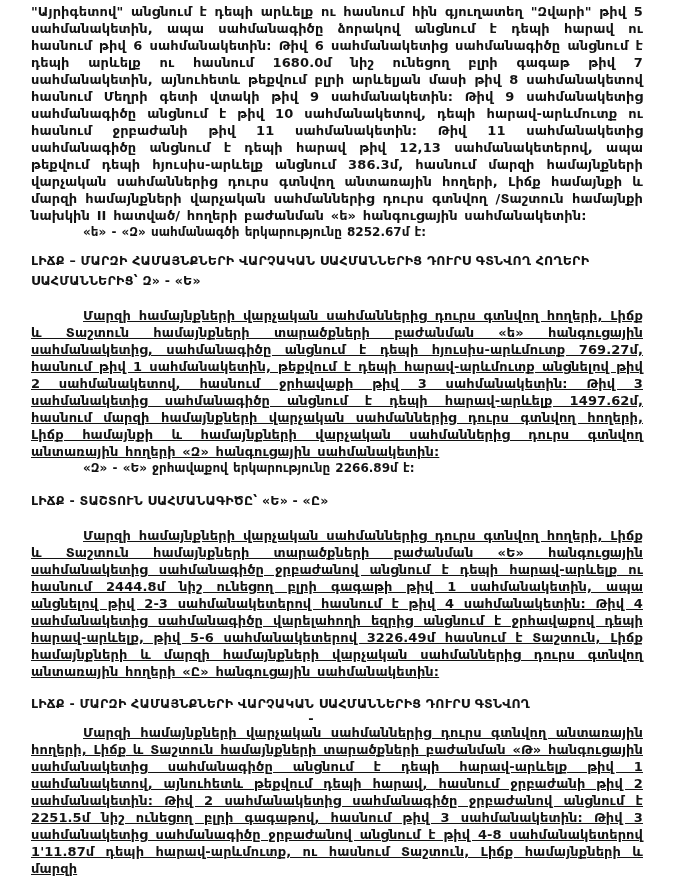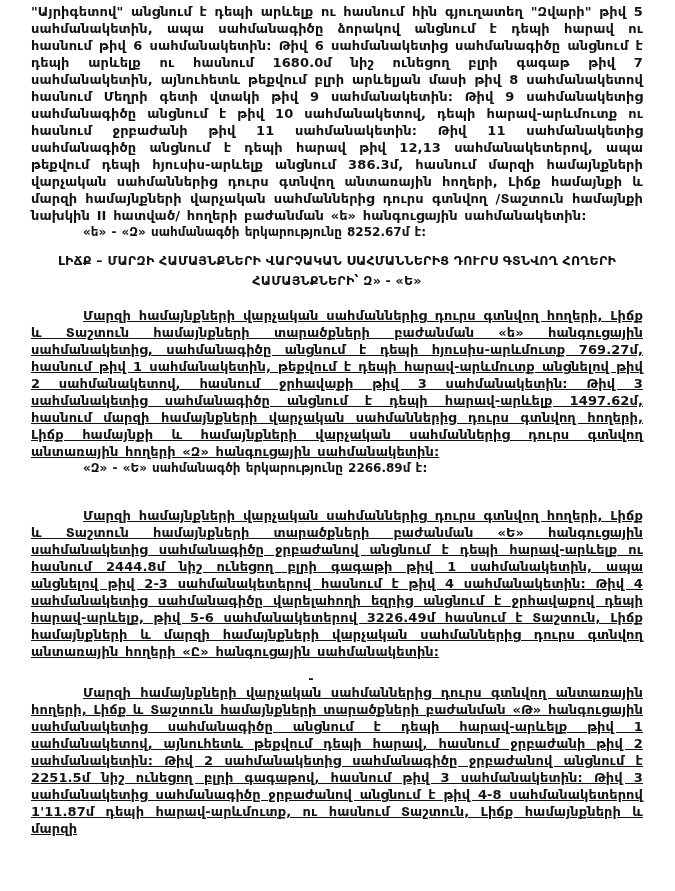--- a/index.html
+++ b/index.html
@@ -36,21 +36,20 @@
   .length-line {
     font-size: 12px;
     line-height: 17px;
     text-indent: 52px;
     word-spacing: 1px;
     margin: 0;
   }
   .section-heading {
     font-size: 12.6px;
     line-height: 20px;
-    text-align: center;
     letter-spacing: 0.2px;
     margin: 0;
   }
   .gap-sm { height: 10px; }
   .gap-md { height: 14px; }
   .gap-lg { height: 16px; }
   .stray-mark {
     font-size: 13px;
     line-height: 10px;
     height: 10px;
@@ -64,39 +63,41 @@
 <div class="page">
 
   <p class="body-paragraph">"Այրիգետով" անցնում է դեպի արևելք ու հասնում հին գյուղատեղ "Զվարի" թիվ 5 սահմանակետին, ապա սահմանագիծը ձորակով անցնում է դեպի հարավ ու հասնում թիվ 6 սահմանակետին: Թիվ 6 սահմանակետից սահմանագիծը անցնում է դեպի արևելք ու հասնում 1680.0մ նիշ ունեցող բլրի գագաթ թիվ 7 սահմանակետին, այնուհետև թեքվում բլրի արևելյան մասի թիվ 8 սահմանակետով հասնում Մեղրի գետի վտակի թիվ 9 սահմանակետին: Թիվ 9 սահմանակետից սահմանագիծը անցնում է թիվ 10 սահմանակետով, դեպի հարավ-արևմուտք ու հասնում ջրբաժանի թիվ 11 սահմանակետին: Թիվ 11 սահմանակետից սահմանագիծը անցնում է դեպի հարավ թիվ 12,13 սահմանակետերով, ապա թեքվում դեպի հյուսիս-արևելք անցնում 386.3մ, հասնում մարզի համայնքների վարչական սահմաններից դուրս գտնվող անտառային հողերի, Լիճք համայնքի և մարզի համայնքների վարչական սահմաններից դուրս գտնվող /Տաշտուն համայնքի նախկին II հատված/ հողերի բաժանման «ե» հանգուցային սահմանակետին:</p>
 
   <p class="length-line">«ե» - «Զ» սահմանագծի երկարությունը 8252.67մ է:</p>
 
   <div class="gap-sm"></div>
 
   <div class="section-heading">
     <div>ԼԻՃՔ – ՄԱՐԶԻ  ՀԱՄԱՅՆՔՆԵՐԻ ՎԱՐՉԱԿԱՆ ՍԱՀՄԱՆՆԵՐԻՑ ԴՈՒՐՍ ԳՏՆՎՈՂ ՀՈՂԵՐԻ</div>
-    <div>ՀԱՄԱՅՆՔՆԵՐԻ՝ Զ» - «Ե»</div>
+    <div>ՍԱՀՄԱՆՆԵՐԻՑ՝ Զ» - «Ե»</div>
   </div>
 
   <div class="gap-lg"></div>
 
   <p class="body-paragraph indented">Մարզի համայնքների վարչական սահմաններից դուրս գտնվող հողերի, Լիճք և Տաշտուն համայնքների տարածքների բաժանման «ե» հանգուցային սահմանակետից, սահմանագիծը անցնում է դեպի հյուսիս-արևմուտք 769.27մ, հասնում թիվ 1 սահմանակետին, թեքվում է դեպի հարավ-արևմուտք անցնելով թիվ 2 սահմանակետով, հասնում ջրհավաքի թիվ 3 սահմանակետին: Թիվ 3 սահմանակետից սահմանագիծը անցնում է դեպի հարավ-արևելք 1497.62մ, հասնում մարզի համայնքների վարչական սահմաններից դուրս գտնվող հողերի, Լիճք համայնքի և համայնքների վարչական սահմաններից դուրս գտնվող անտառային հողերի «Զ» հանգուցային սահմանակետին:</p>
 
-  <p class="length-line">«Զ» - «Ե» սահմանագծի երկարությունը 2266.89մ է:</p>
+  <p class="length-line">«Զ» - «Ե» ջրհավաքով երկարությունը 2266.89մ է:</p>
 
   <div class="gap-md"></div>
 
+  <div class="section-heading">ԼԻՃՔ - ՏԱՇՏՈՒՆ  ՍԱՀՄԱՆԱԳԻԾԸ՝ «Ե» - «Ը»</div>
 
   <div class="gap-lg"></div>
 
   <p class="body-paragraph indented">Մարզի համայնքների վարչական սահմաններից դուրս գտնվող հողերի, Լիճք և Տաշտուն համայնքների տարածքների բաժանման «Ե» հանգուցային սահմանակետից սահմանագիծը ջրբաժանով անցնում է դեպի հարավ-արևելք ու հասնում 2444.8մ նիշ ունեցող բլրի գագաթի թիվ 1 սահմանակետին, ապա անցնելով թիվ 2-3 սահմանակետերով հասնում է թիվ 4 սահմանակետին: Թիվ 4 սահմանակետից սահմանագիծը վարելահողի եզրից անցնում է ջրհավաքով դեպի հարավ-արևելք, թիվ 5-6 սահմանակետերով 3226.49մ հասնում է Տաշտուն, Լիճք համայնքների և մարզի համայնքների վարչական սահմաններից դուրս գտնվող անտառային հողերի «Ը» հանգուցային սահմանակետին:</p>
 
 
   <div class="gap-md"></div>
 
   <div class="section-heading">
+    <div>ԼԻՃՔ - ՄԱՐԶԻ  ՀԱՄԱՅՆՔՆԵՐԻ ՎԱՐՉԱԿԱՆ ՍԱՀՄԱՆՆԵՐԻՑ ԴՈՒՐՍ ԳՏՆՎՈՂ</div>
   </div>
 
   <div class="stray-mark">-</div>
 
   <p class="body-paragraph indented">Մարզի համայնքների վարչական սահմաններից դուրս գտնվող անտառային հողերի, Լիճք և Տաշտուն համայնքների տարածքների բաժանման «Թ» հանգուցային սահմանակետից սահմանագիծը անցնում է դեպի հարավ-արևելք թիվ 1 սահմանակետով, այնուհետև թեքվում դեպի հարավ, հասնում ջրբաժանի թիվ 2 սահմանակետին: Թիվ 2 սահմանակետից սահմանագիծը ջրբաժանով անցնում է 2251.5մ նիշ ունեցող բլրի գագաթով, հասնում թիվ 3 սահմանակետին: Թիվ 3 սահմանակետից սահմանագիծը ջրբաժանով անցնում է թիվ 4-8 սահմանակետերով 1'11.87մ դեպի հարավ-արևմուտք, ու հասնում Տաշտուն, Լիճք համայնքների և մարզի</p>
 
 </div>
 
 </body></html>

